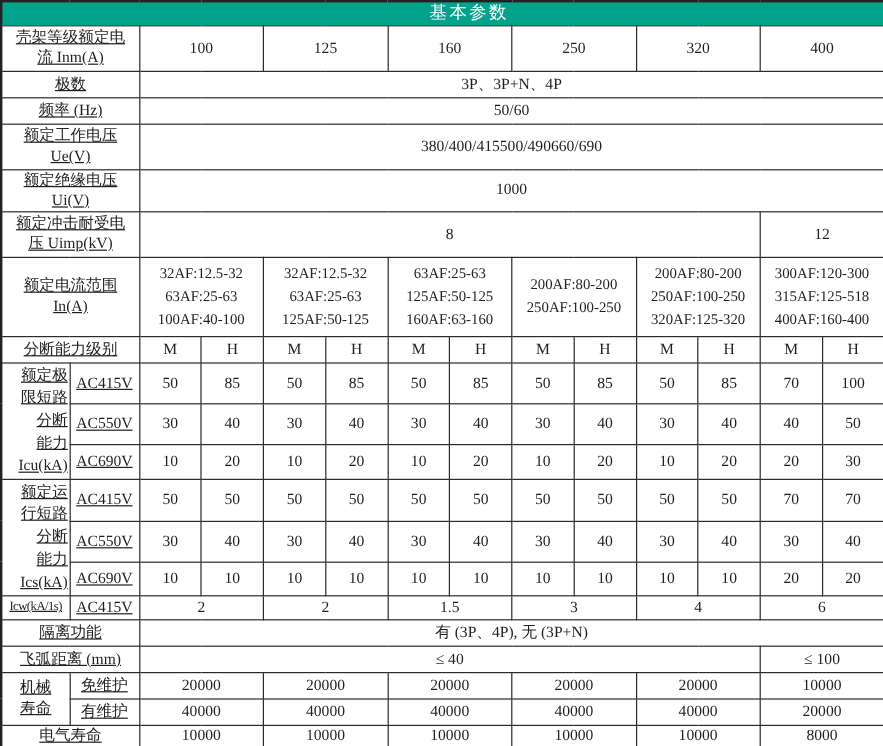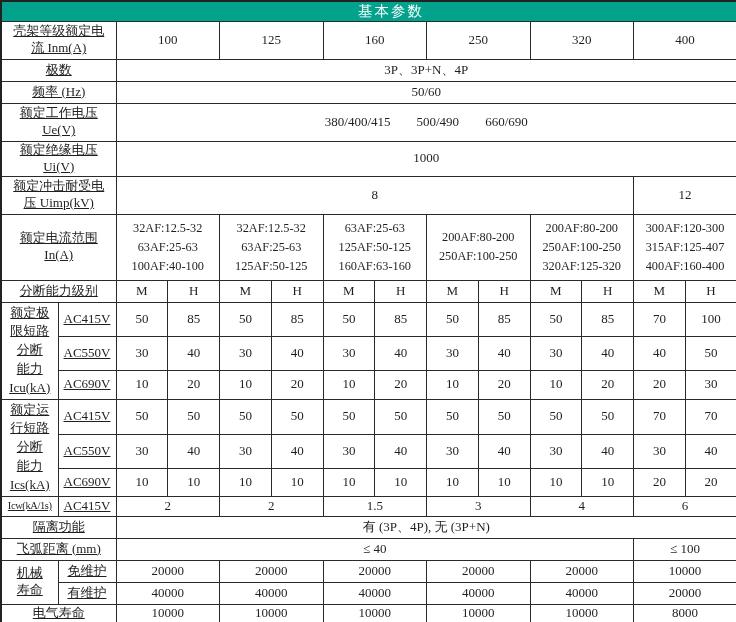--- a/index.html
+++ b/index.html
@@ -5,23 +5,23 @@
   html,body{margin:0;padding:0;background:#fff;}
   .wrap{width:736px;}
   table{border-collapse:collapse;table-layout:fixed;width:736px;
         font-family:"Liberation Serif","DejaVu Serif",serif;color:#1f1f1f;
         border:2px solid #222;}
   td{border:1px solid #2a2a2a;text-align:center;vertical-align:middle;
      font-size:13px;padding:0 1px;line-height:1.3;overflow:hidden;}
   .title{background:#03a28c;color:#fff;font-size:14.5px;letter-spacing:2px;border-bottom:1px solid #2a2a2a;padding-left:45px;}
   .lbl{font-size:13px;text-decoration:underline;}
   .small{font-size:12.3px;line-height:1.55;}
-  .vert div{line-height:1.45;}
+  .vert div{line-height:1.45;text-align:right;}
   .icw-lbl{font-size:10.5px;letter-spacing:-0.4px;margin-top:40px;}
-  .ue-vals{display:flex;justify-content:center;gap:26px;}
+  .ue-vals{display:flex;justify-content:center;}
   tr.h20{height:20px} tr.h38{height:38px} tr.h22{height:22px} tr.h34{height:34px}
   tr.h66{height:66px} tr.h29{height:29px} tr.h35{height:35px} tr.h28{height:28px}
   tr.h16{height:16px}
 </style>
 </head>
 <body>
 
 <div class="wrap">
 <table>
   <colgroup>
@@ -124,21 +124,21 @@
       <div>200AF:80-200</div>
       <div>250AF:100-250</div>
     </td>
     <td colspan="2" class="small">
       <div>200AF:80-200</div>
       <div>250AF:100-250</div>
       <div>320AF:125-320</div>
     </td>
     <td colspan="2" class="small">
       <div>300AF:120-300</div>
-      <div>315AF:125-407</div>
+      <div>315AF:125-518</div>
       <div>400AF:160-400</div>
     </td>
   </tr>
 
   <tr class="h22">
     <td colspan="2" class="lbl">分断能力级别</td>
     <td>M</td>
     <td>H</td>
     <td>M</td>
     <td>H</td>

